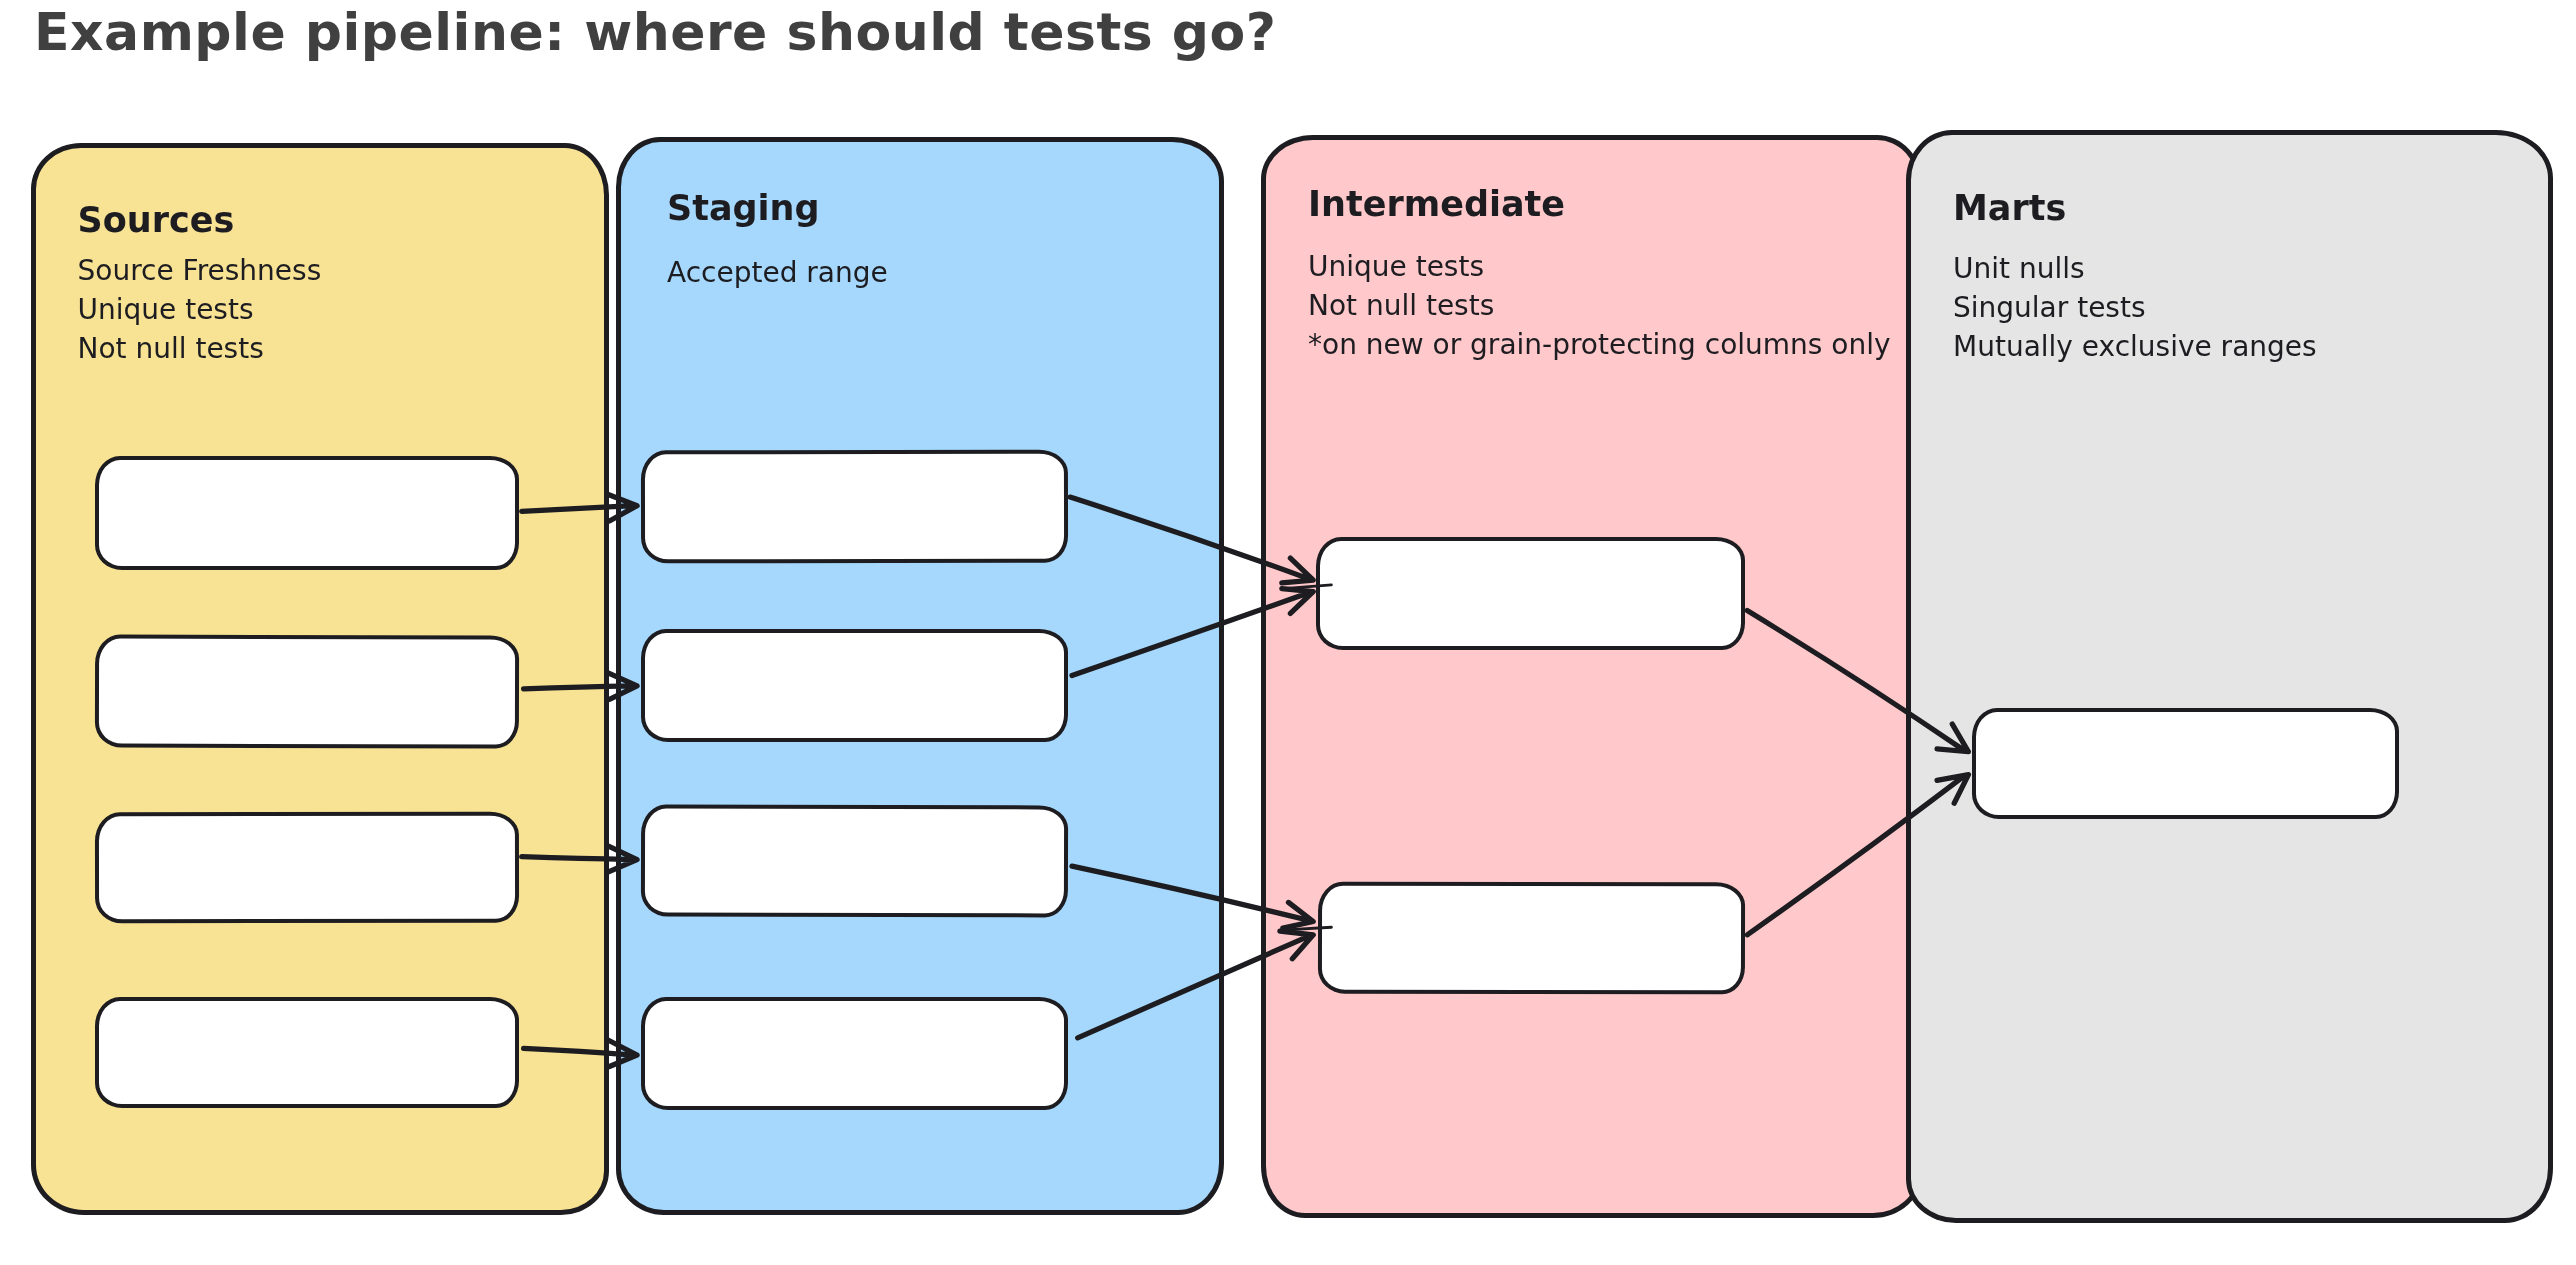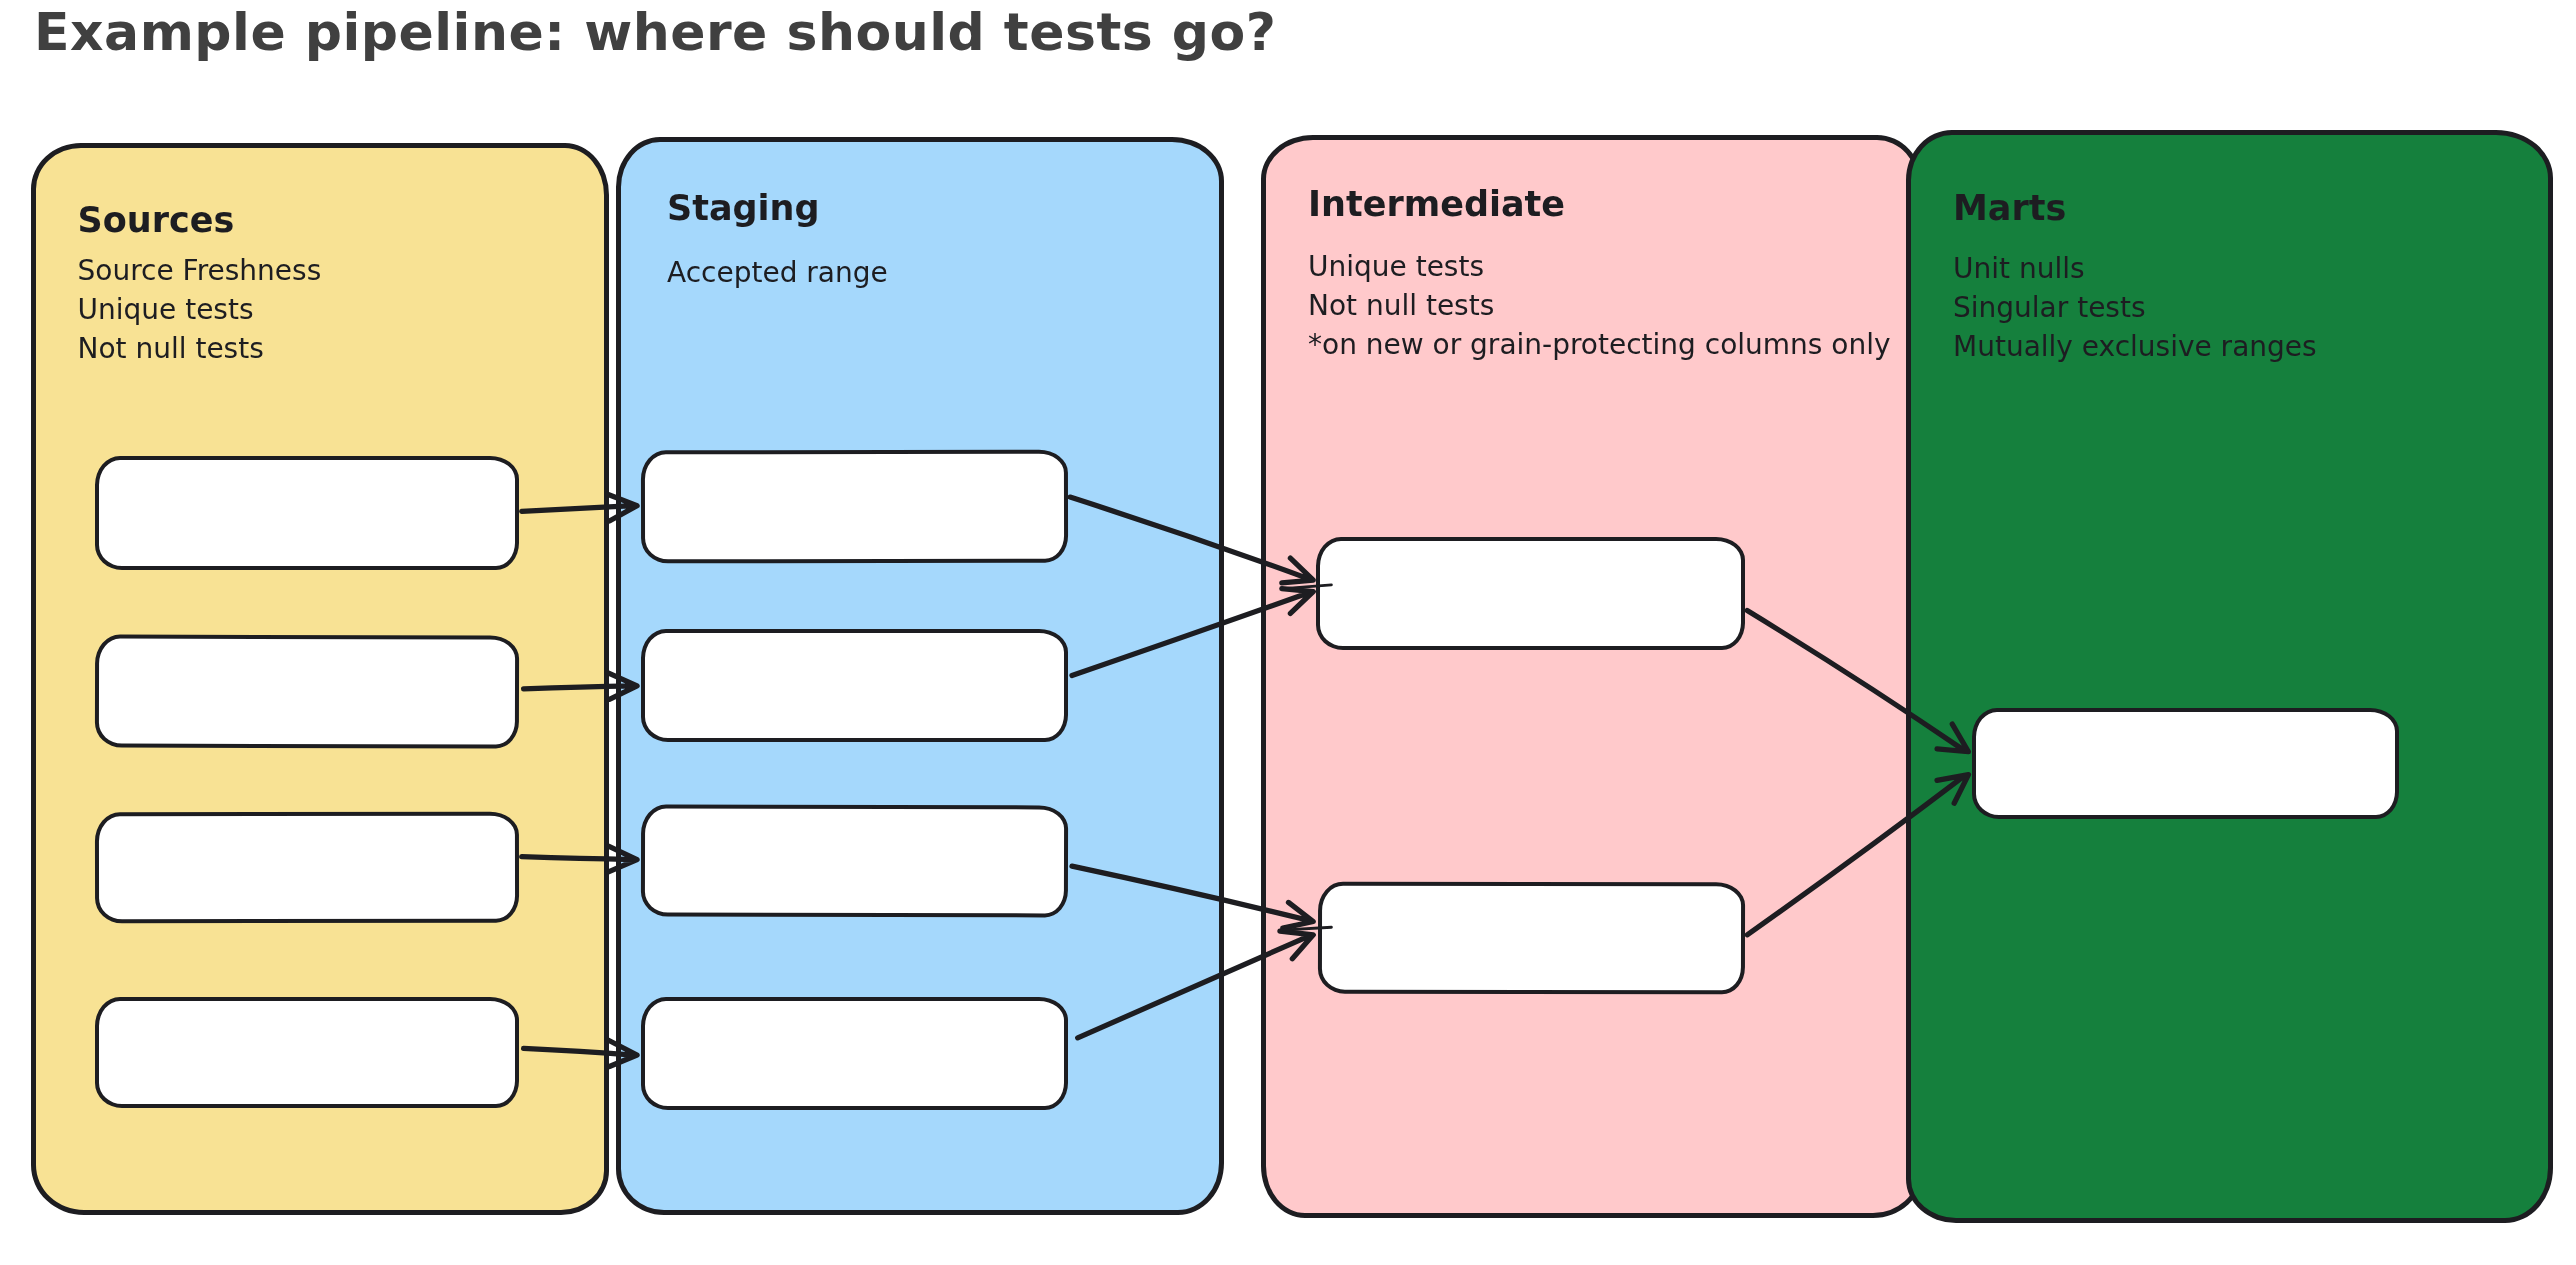--- a/index.html
+++ b/index.html
@@ -32,21 +32,21 @@
     border-radius:44px 52px 46px 48px / 50px 44px 52px 46px;
   }
   .panel-intermediate{
     left:1252px;top:135px;width:662px;height:1083px;
     background:#FFC9CB;
     border-radius:52px 46px 50px 44px / 44px 50px 46px 52px;
     margin-left:9px;
   }
   .panel-marts{
     left:1906px;top:130px;width:647px;height:1093px;
-    background:#15803d;
+    background:#e5e5e5;
     border-radius:46px 57px 48px 50px / 50px 48px 55px 44px;
   }
   .panel-title{
     position:absolute;
     font-size:35px;font-weight:700;margin:0;
     color:#1d1d21;white-space:nowrap;
   }
   .notes{
     position:absolute;
     font-size:28px;line-height:39px;font-weight:500;

